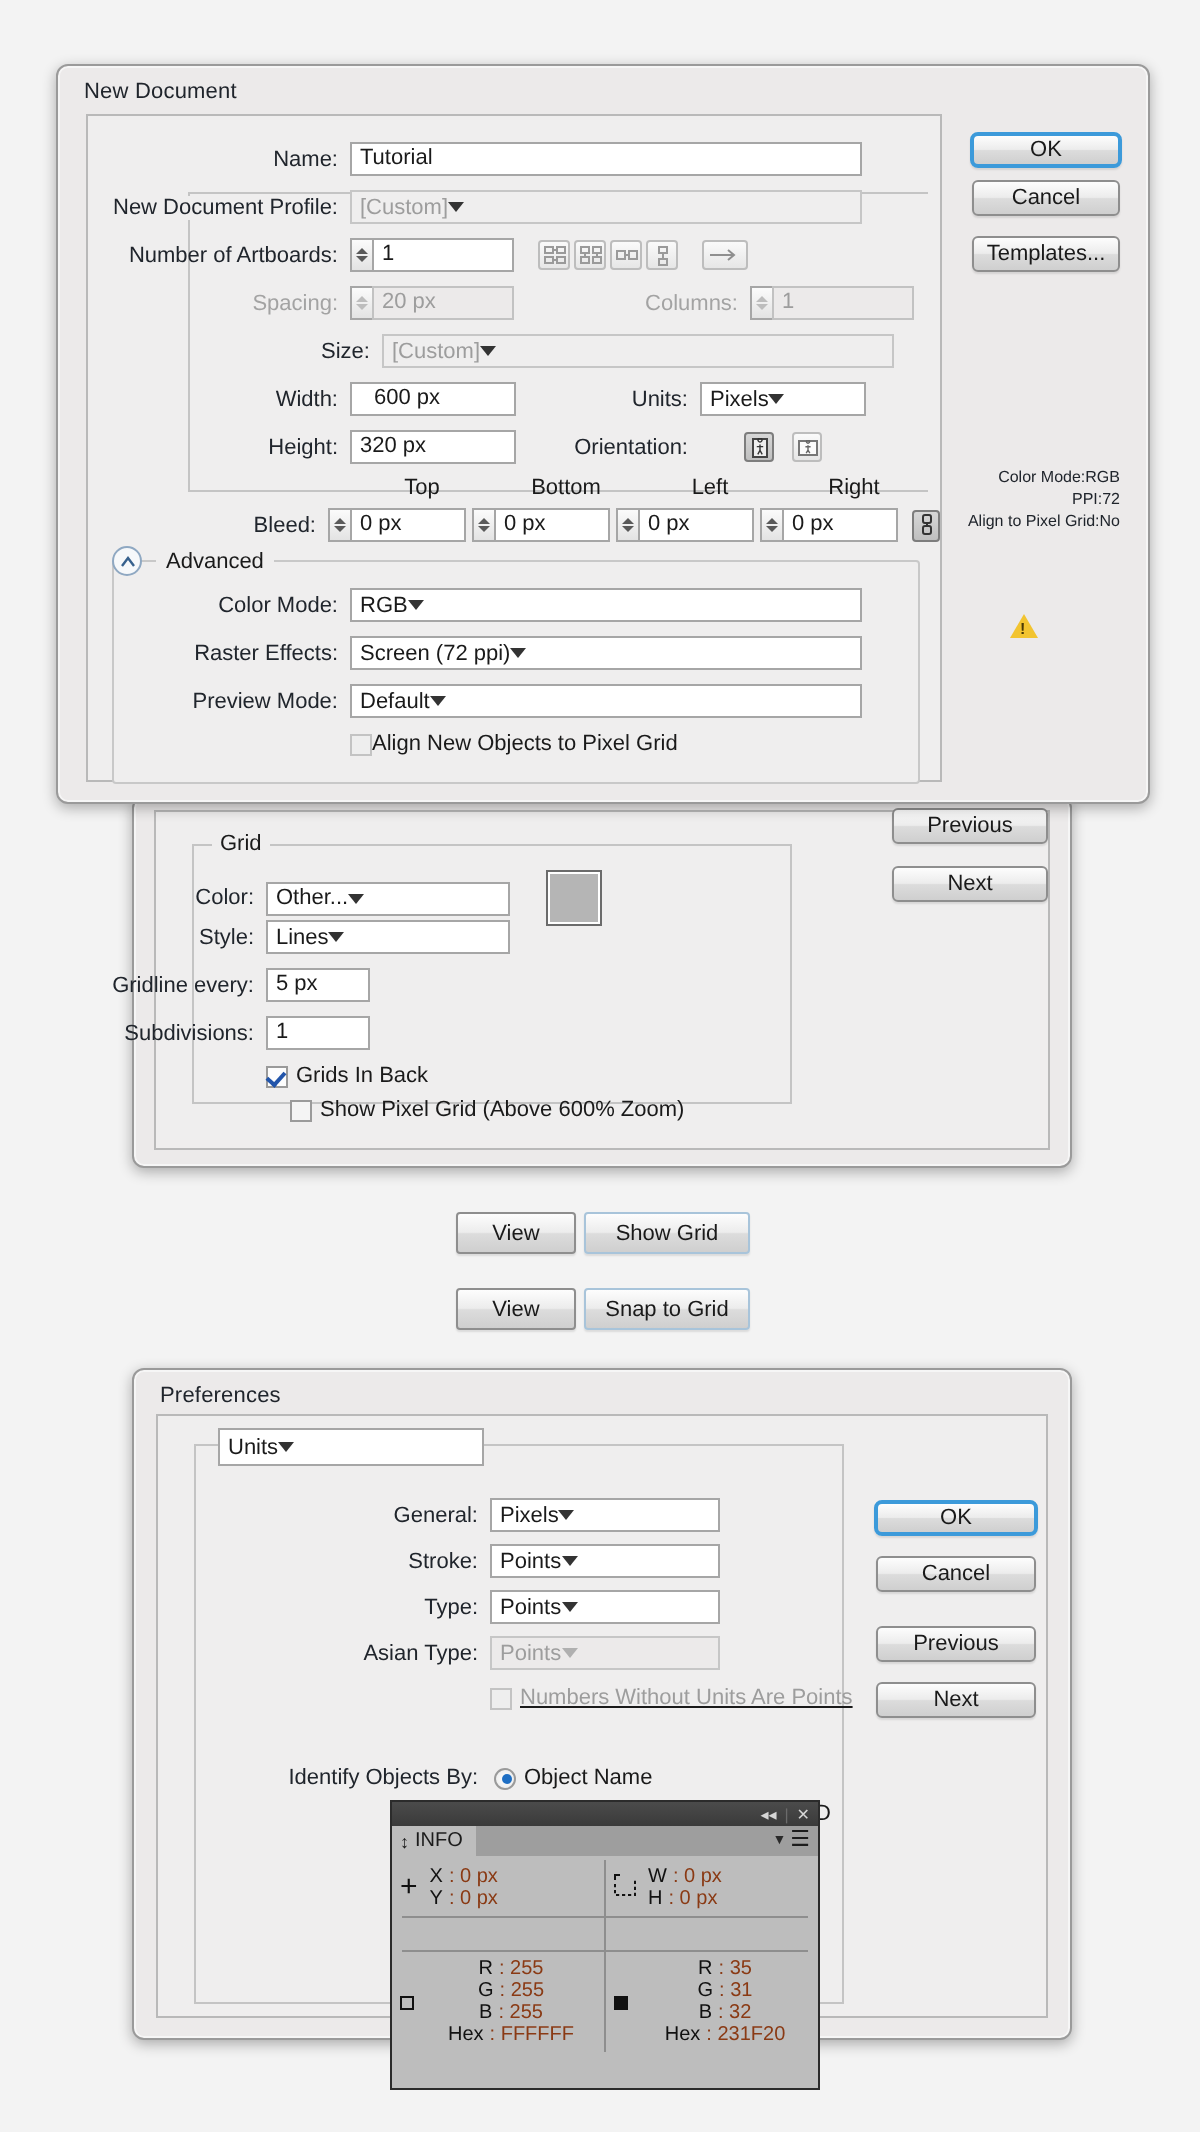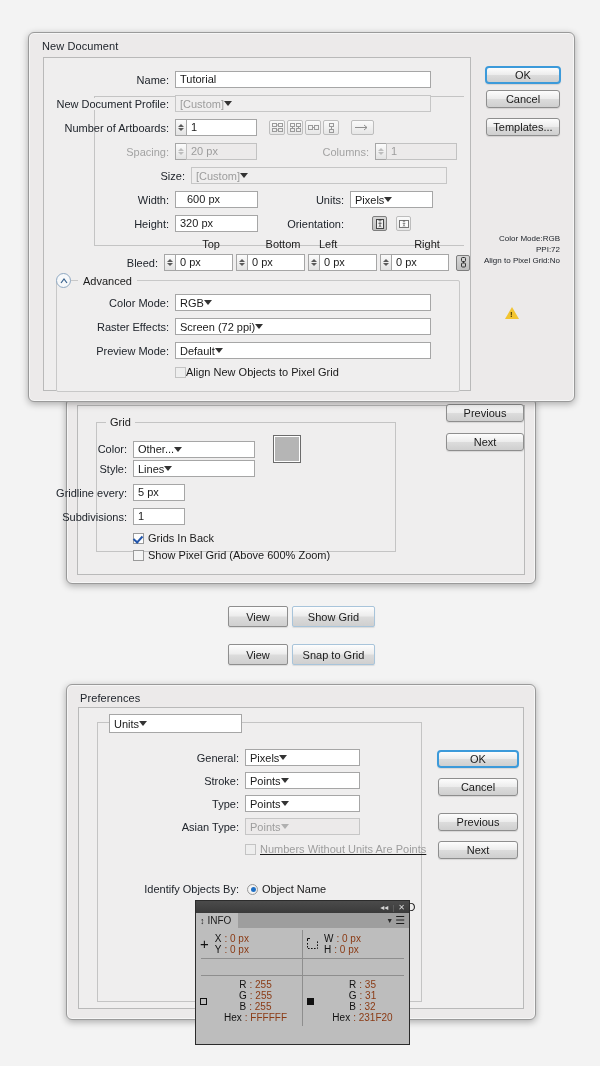--- a/index.html
+++ b/index.html
@@ -198,21 +198,21 @@
           <div class="field" style="width:52px; margin-left:6px;">
             <span class="val">1</span>
           </div>
         </div>
 
         <div class="row" style="left:36px; top:109px; gap:4px;">
           <span class="cb checked"></span>
           <span class="nowrap">Grids In Back</span>
         </div>
 
-        <div class="row" style="left:36px; top:126px; gap:4px;">
+        <div class="row" style="left:48px; top:126px; gap:4px;">
           <span class="cb"></span>
           <span class="nowrap">Show Pixel Grid (Above 600% Zoom)</span>
         </div>
       </div>
 
       <div class="btn" style="position:absolute; left:368px; top:-2px; width:78px;">Previous</div>
       <div class="btn" style="position:absolute; left:368px; top:27px; width:78px;">Next</div>
     </div>
   </div>
 
@@ -351,21 +351,21 @@
                 <path d="M5 1.6 a.8 .8 0 1 1 .01 0 M5 2.6 v2.4 M3.7 3.4 h2.6 M5 5 l-.9 1.6 M5 5 l.9 1.6" stroke="#666" fill="none" stroke-width=".7"></path>
               </svg>
           </div>
         </div>
       </div>
 
       <div class="row" style="left:0; top:180px; width:100%;">
         <span style="width:131px;"></span>
         <span style="width:72px; text-align:center;">Top</span>
         <span style="width:72px; text-align:center;">Bottom</span>
-        <span style="width:72px; text-align:left;">Left</span>
+        <span style="width:72px; text-align:center;">Left</span>
         <span style="width:72px; text-align:center;">Right</span>
       </div>
 
       <div class="row" style="left:0; top:196px; width:100%;">
         <span class="lbl" style="width:125px;">Bleed:</span>
         <div style="display:flex; margin-left:6px;">
           <div class="spin">
               <i class="up"></i>
               <i class="dn"></i>
             </div>

